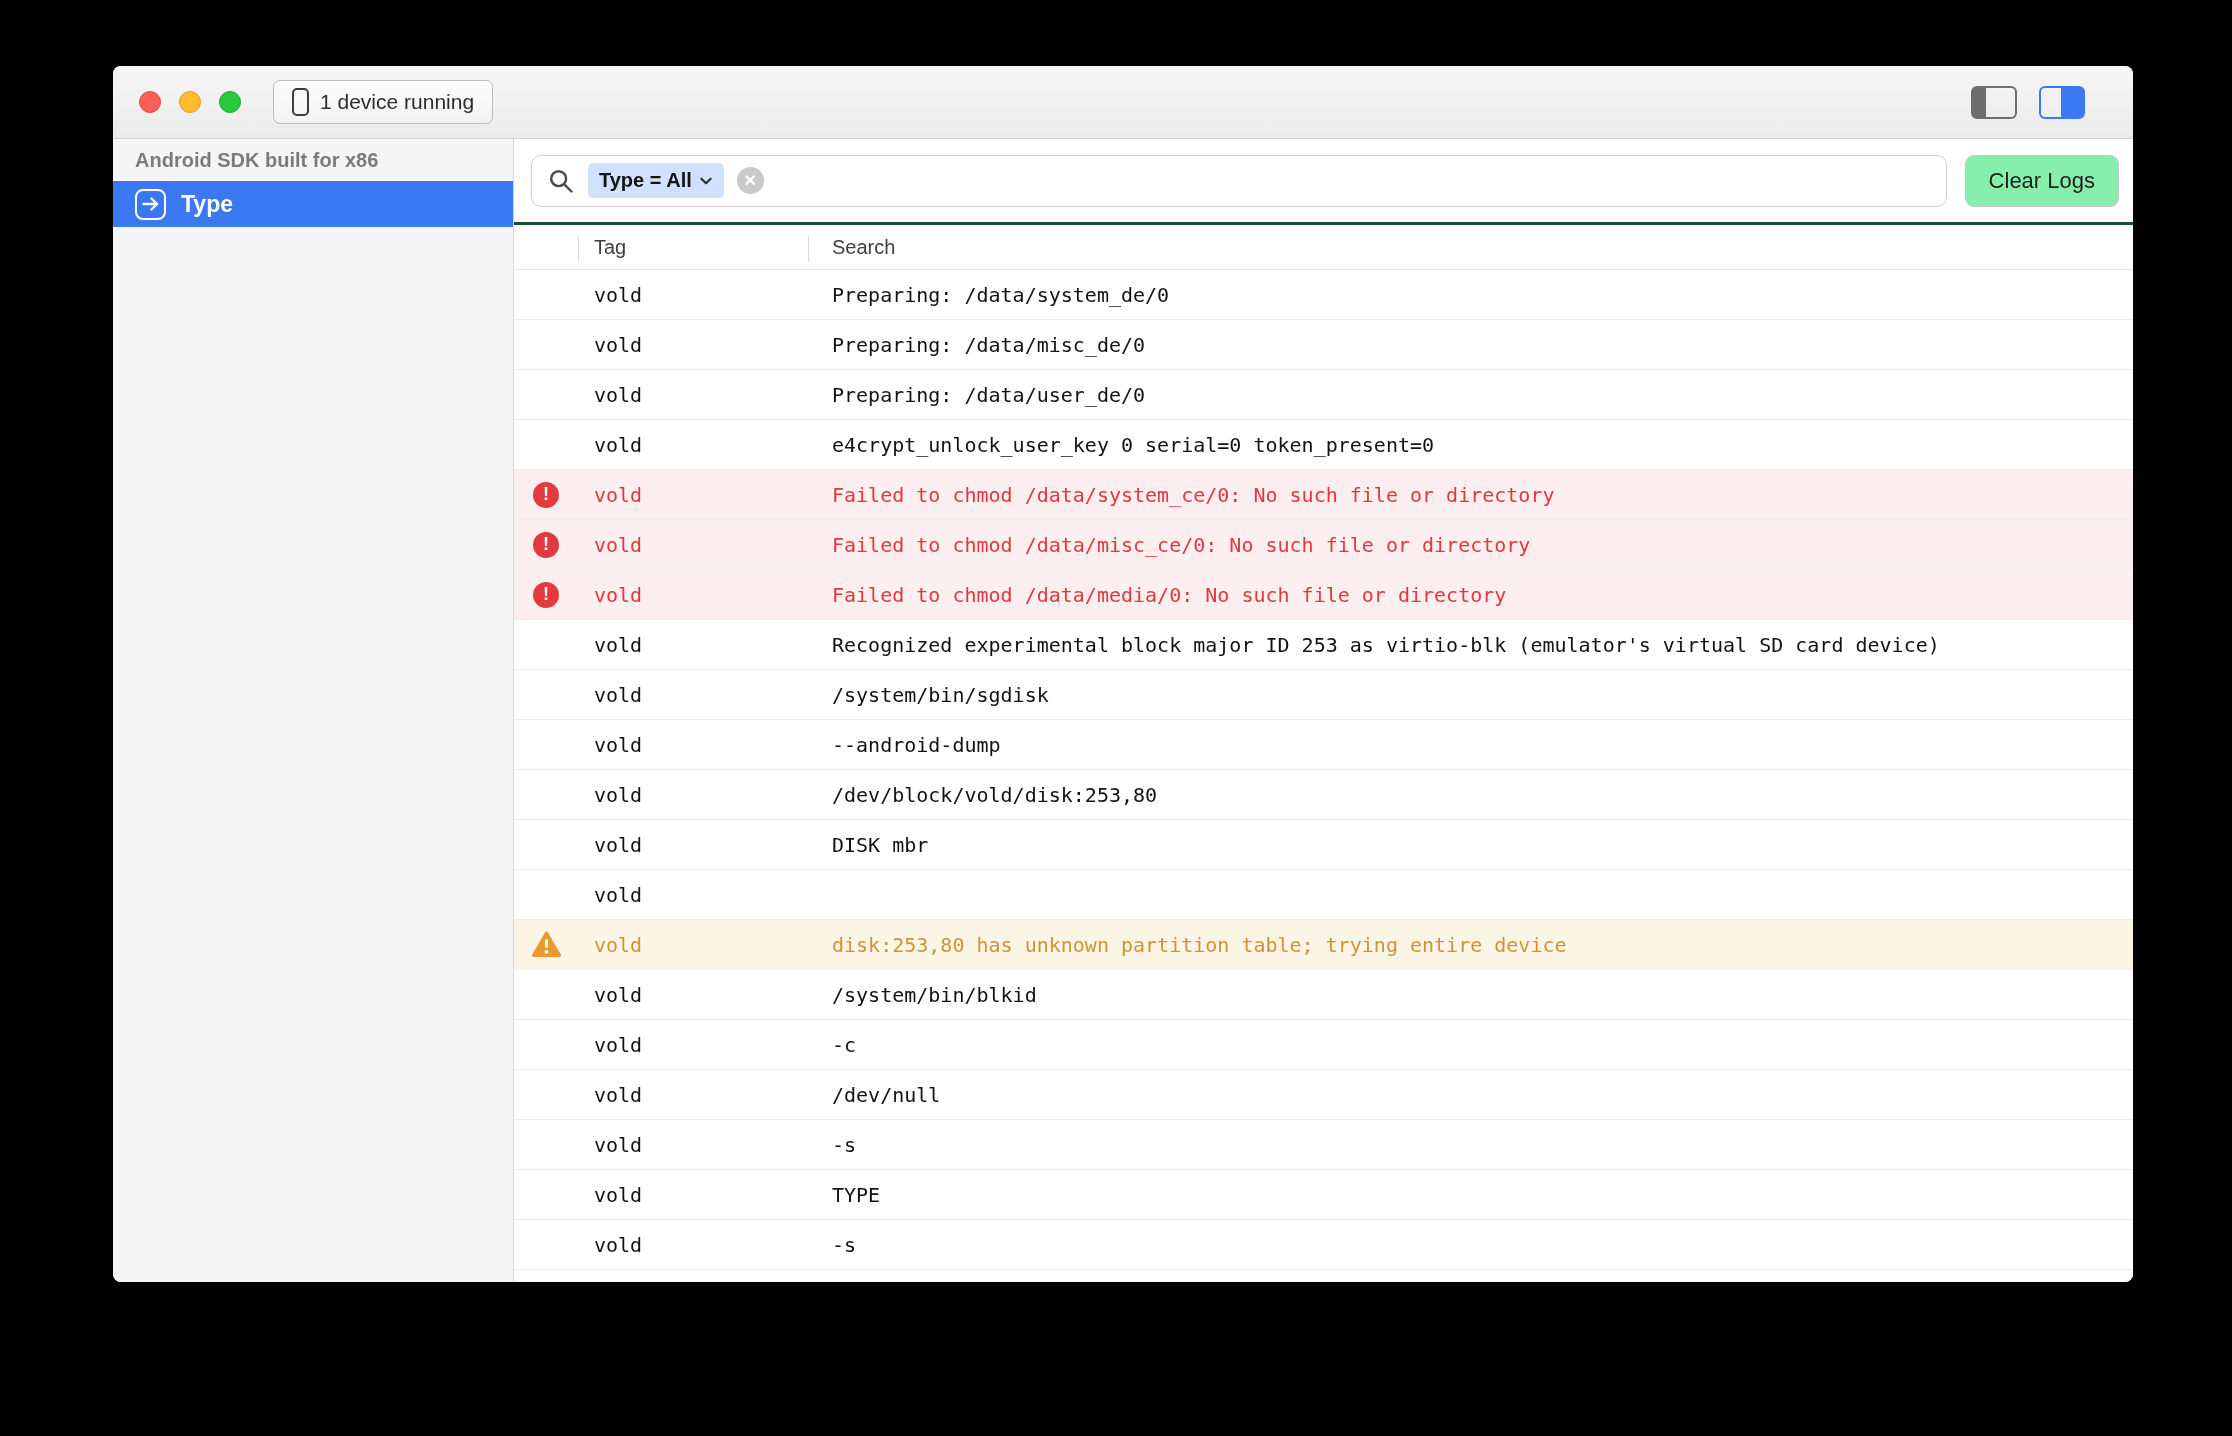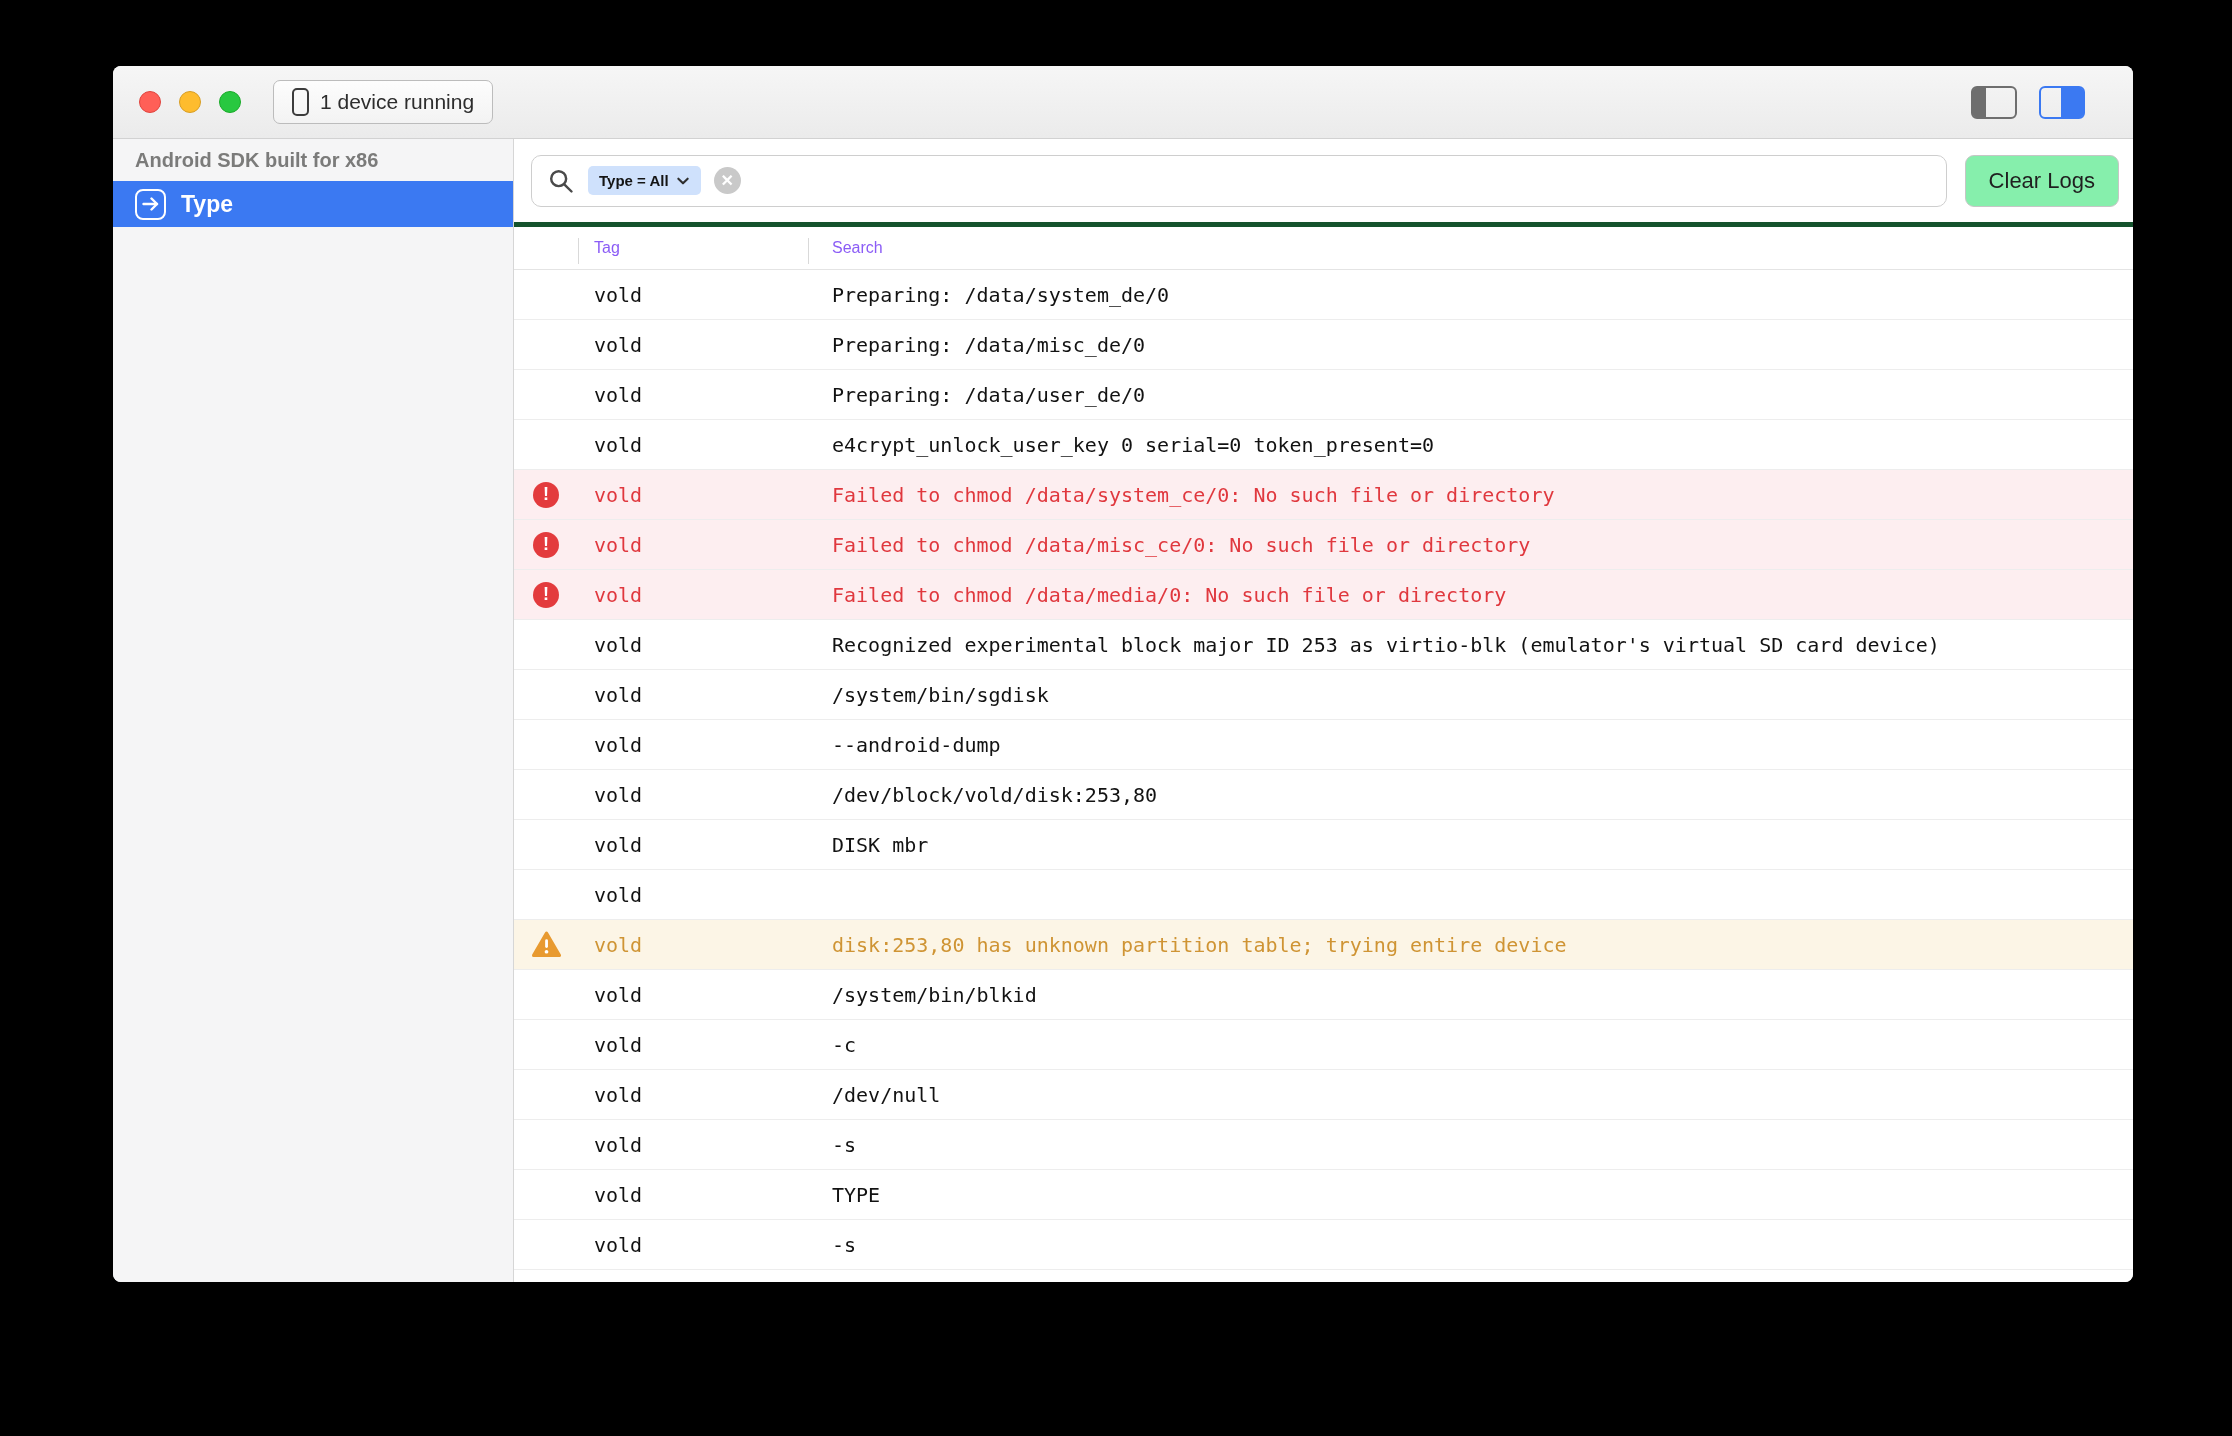--- a/index.html
+++ b/index.html
@@ -59,41 +59,41 @@
 
   
   .toolbar { height:83px; flex:none; display:flex; align-items:center; padding:0 14px 0 17px; gap:18px; }
   .search-field {
     flex:1; min-width:0; height:52px; border:1.5px solid #cecece; border-radius:10px;
     display:flex; align-items:center; padding:0 15px; gap:13px; background:#fff;
   }
   .filter-token {
     background:#cfe1fc; border-radius:5px; padding:6px 11px;
     display:flex; align-items:center; gap:7px;
-    font-size:15px; font-weight:600; color:#141414; white-space:nowrap; flex:none;
+    font-size:20px; font-weight:600; color:#141414; white-space:nowrap; flex:none;
   }
   .search-input {
     flex:1; min-width:0; border:none; outline:none; font-size:22px; color:#333;
     font-family:"Liberation Sans", sans-serif; background:transparent;
   }
   .search-input::placeholder { color:#b6b6b6; }
   .clear-search {
     width:27px; height:27px; border-radius:50%; background:#c9c9c9; color:#fff;
     font-size:16px; font-weight:700; display:flex; align-items:center; justify-content:center; flex:none;
   }
   .clear-logs-btn {
     flex:none; height:52px; padding:0 23px; border:1.5px solid #c6c6c6; border-radius:9px;
     background:#86efac; font-size:22px; color:#1f1f1f; font-family:"Liberation Sans", sans-serif;
   }
 
   
   .table-header {
     height:48px; flex:none; display:flex; align-items:center;
-    border-top:5px solid #14532d; border-bottom:1px solid #e4e4e4;
-    font-size:16px; color:#8b5cf6;
+    border-top:3px solid #14532d; border-bottom:1px solid #e4e4e4;
+    font-size:20px; color:#404040;
   }
   .th { position:relative; display:flex; align-items:center; height:100%; }
   .th-icon { width:64px; flex:none; }
   .th-tag  { width:230px; flex:none; padding-left:16px; }
   .th-msg  { flex:1; min-width:0; padding-left:24px; }
   .th-tag::before, .th-msg::before {
     content:''; position:absolute; left:0; top:11px; height:26px; width:1px; background:#d9d9d9;
   }
 
   .log-rows { flex:1; overflow:hidden; }

